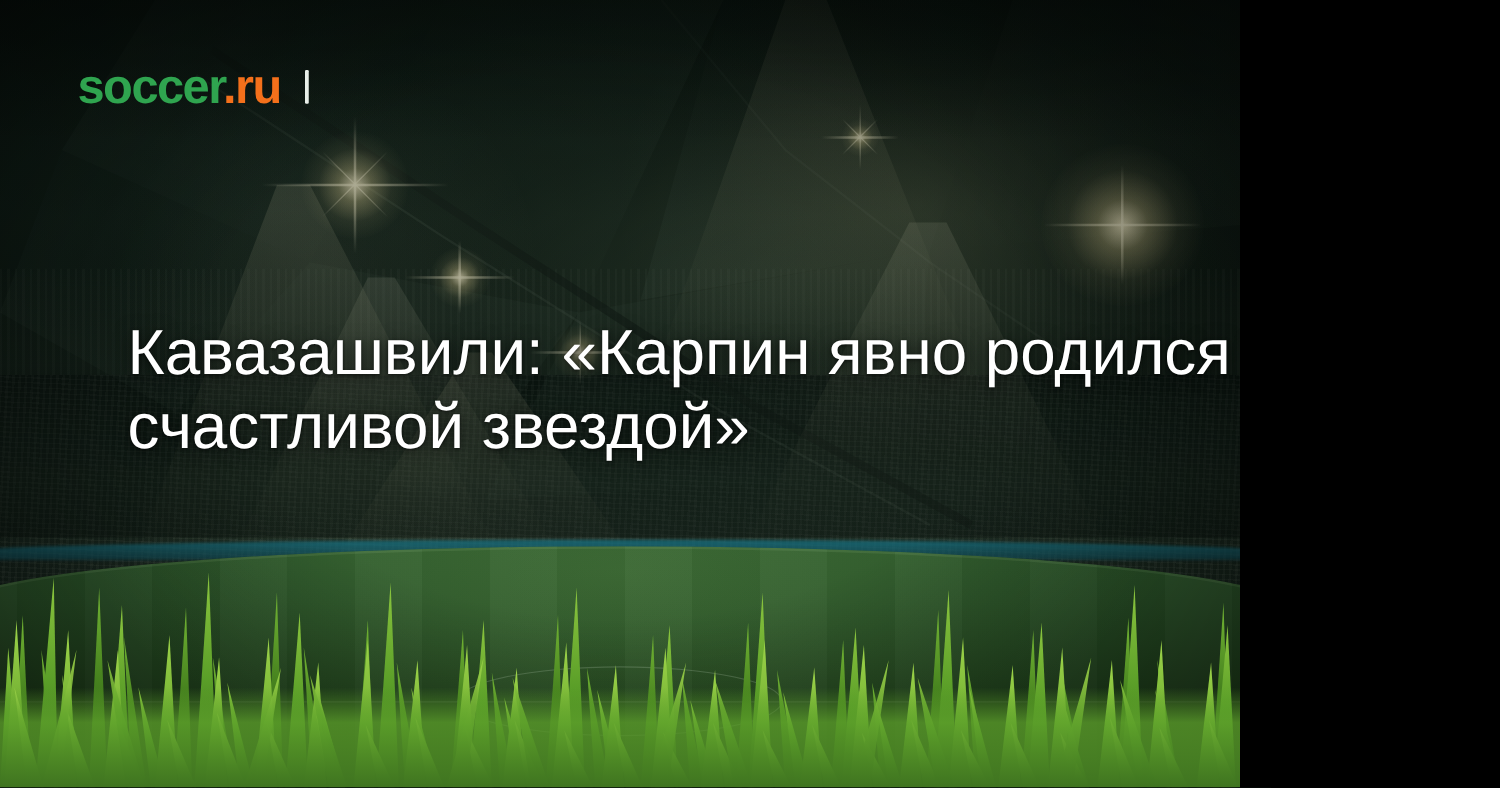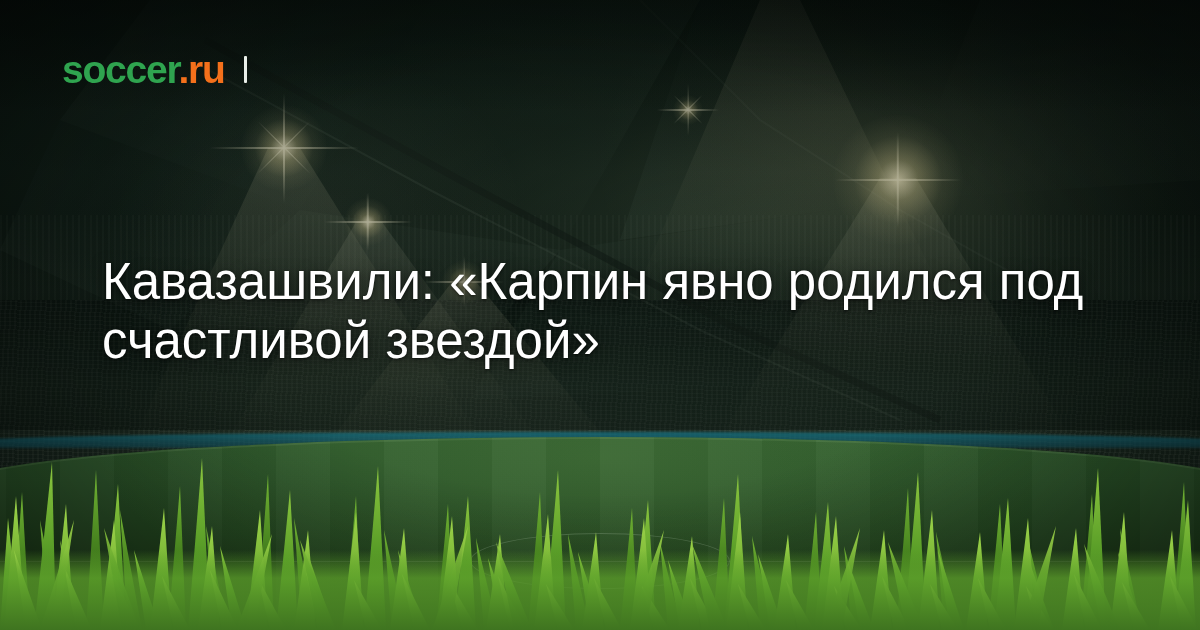--- a/index.html
+++ b/index.html
@@ -7,21 +7,21 @@
 
   html, body {
     width:1200px; height:630px;
     background:#000;
     font-family:"Liberation Sans", sans-serif;
     overflow:hidden;
   }
 
   .card {
     position:relative;
-    width:1200px; height:630px;
+    width:992px; height:630px;
     overflow:hidden;
     background:#0d1a14;
   }
 
   
   .bg-base {
     position:absolute; inset:0;
     background:
       radial-gradient(ellipse 70% 55% at 62% 38%, #2d3d2e 0%, rgba(30,44,33,0.55) 38%, rgba(13,26,20,0) 72%),
       radial-gradient(ellipse 90% 70% at 18% 20%, #13231b 0%, #0c1711 60%, #0a140f 100%),

